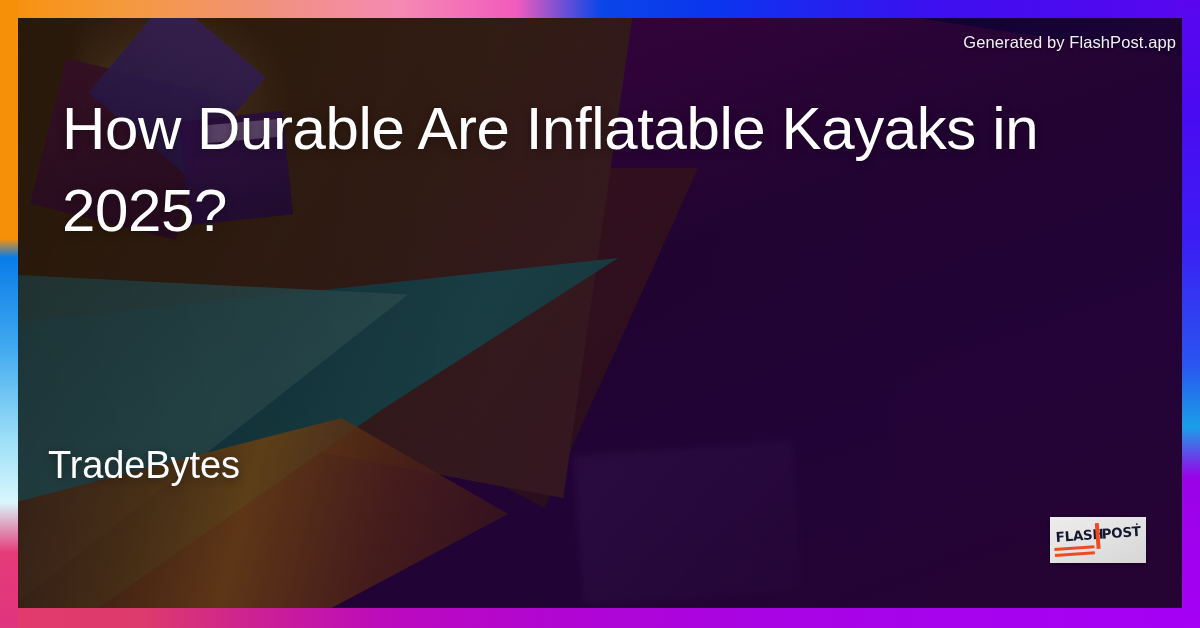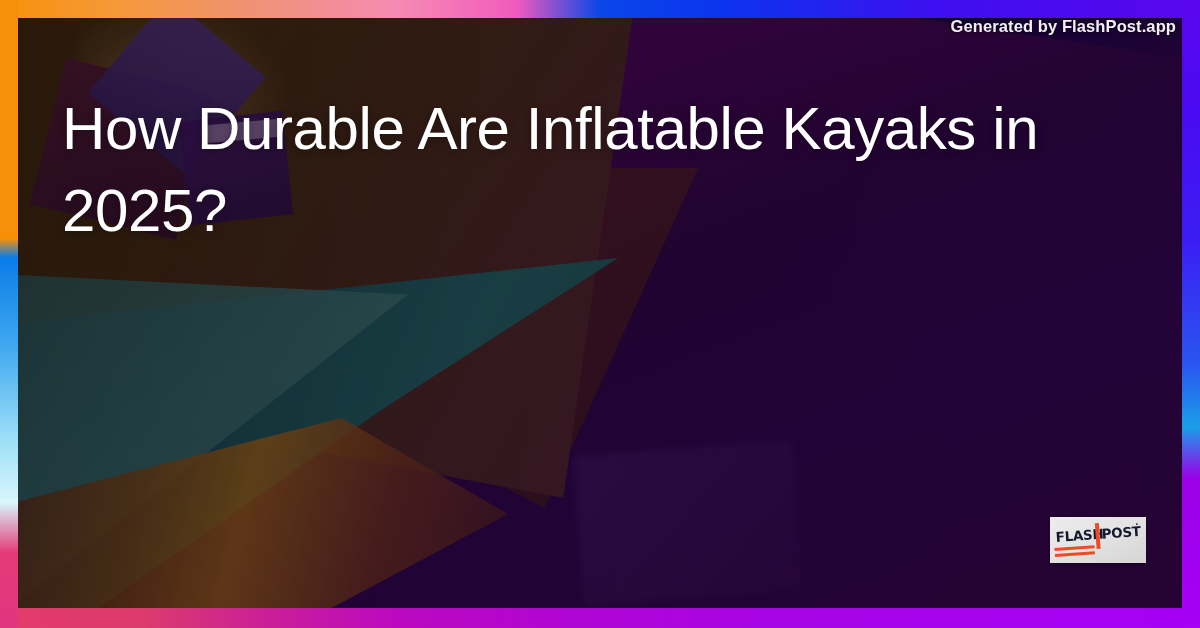--- a/index.html
+++ b/index.html
@@ -211,25 +211,25 @@
 
   
   .content {
     position: absolute;
     inset: 0;
     z-index: 20;
   }
 
   .generated-by {
     position: absolute;
-    top: 17px;
+    top: 33px;
     right: 24px;
     color: #f2f0f7;
     font-size: 16.5px;
-    font-weight: bold;
+    font-weight: normal;
     letter-spacing: 0.1px;
     text-shadow: 0 1px 3px rgba(0,0,0,0.55);
   }
 
   .headline {
     position: absolute;
     left: 46px;
     top: 72px;
     width: 990px;
     color: #ffffff;
@@ -332,20 +332,21 @@
 
     <div class="shape vignette"></div>
   </div>
 
   <div class="content">
 
     <div class="generated-by">Generated by FlashPost.app</div>
 
     <h1 class="headline">How Durable Are Inflatable Kayaks in 2025?</h1>
 
+    <div class="byline">TradeBytes</div>
 
     <div class="logo-badge">
       <div class="logo-inner">
         <span class="logo-word logo-flash">FLASH</span>
         <span class="logo-bar"></span>
         <span class="logo-word logo-post">POST</span>
         <span class="logo-tm">•</span>
         <span class="logo-rule logo-rule-1"></span>
         <span class="logo-rule logo-rule-2"></span>
       </div>

